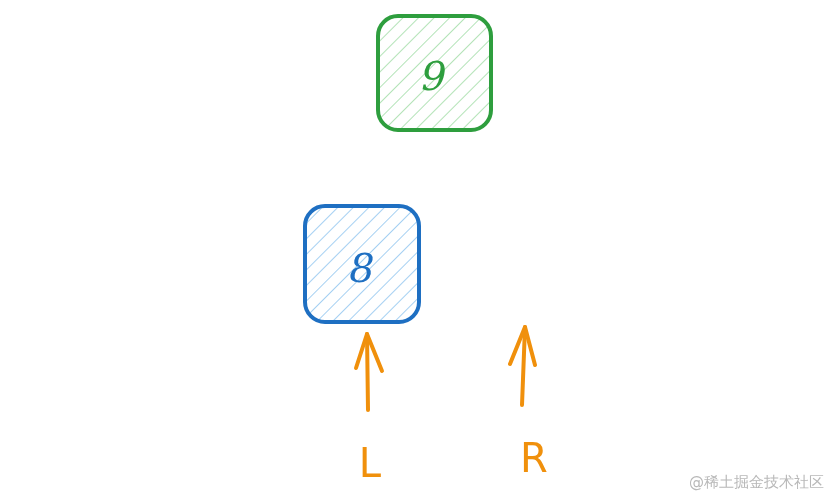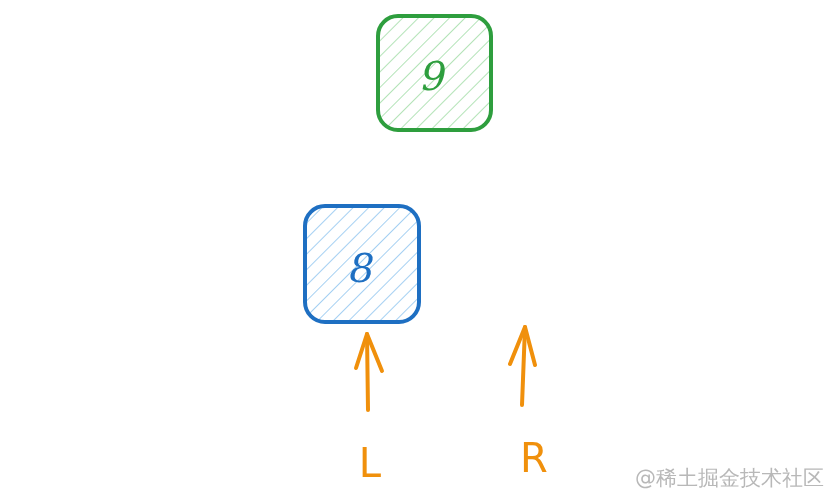--- a/index.html
+++ b/index.html
@@ -1,20 +1,20 @@
 <!DOCTYPE html>
 <html><head>
 <meta charset="utf-8">
 <style>
   html, body { margin:0; padding:0; background:#ffffff; }
   body { width:832px; height:498px; position:relative; overflow:hidden; font-family:"DejaVu Sans", sans-serif; }
   svg.canvas { position:absolute; left:0; top:0; }
   .node-label { font-family:"DejaVu Serif", serif; font-style:italic; font-size:40px; }
   .ptr-label { font-family:"DejaVu Sans", sans-serif; font-size:40px; }
-  .watermark { position:absolute; right:8px; bottom:6px; font-size:21px; color:#b8b8b8; font-family:"DejaVu Sans", sans-serif; }
+  .watermark { position:absolute; right:8px; bottom:6px; font-size:15px; color:#b8b8b8; font-family:"DejaVu Sans", sans-serif; }
 </style>
 </head>
 <body>
 
 <svg class="canvas" width="832" height="498" viewBox="0 0 832 498">
   <defs>
     <pattern id="hatch-green" patternUnits="userSpaceOnUse" width="11" height="11" patternTransform="rotate(45)">
       <line x1="0" y1="0" x2="0" y2="11" stroke="#9fdca5" stroke-width="1.6"></line>
     </pattern>
     <pattern id="hatch-blue" patternUnits="userSpaceOnUse" width="11" height="11" patternTransform="rotate(45)">

